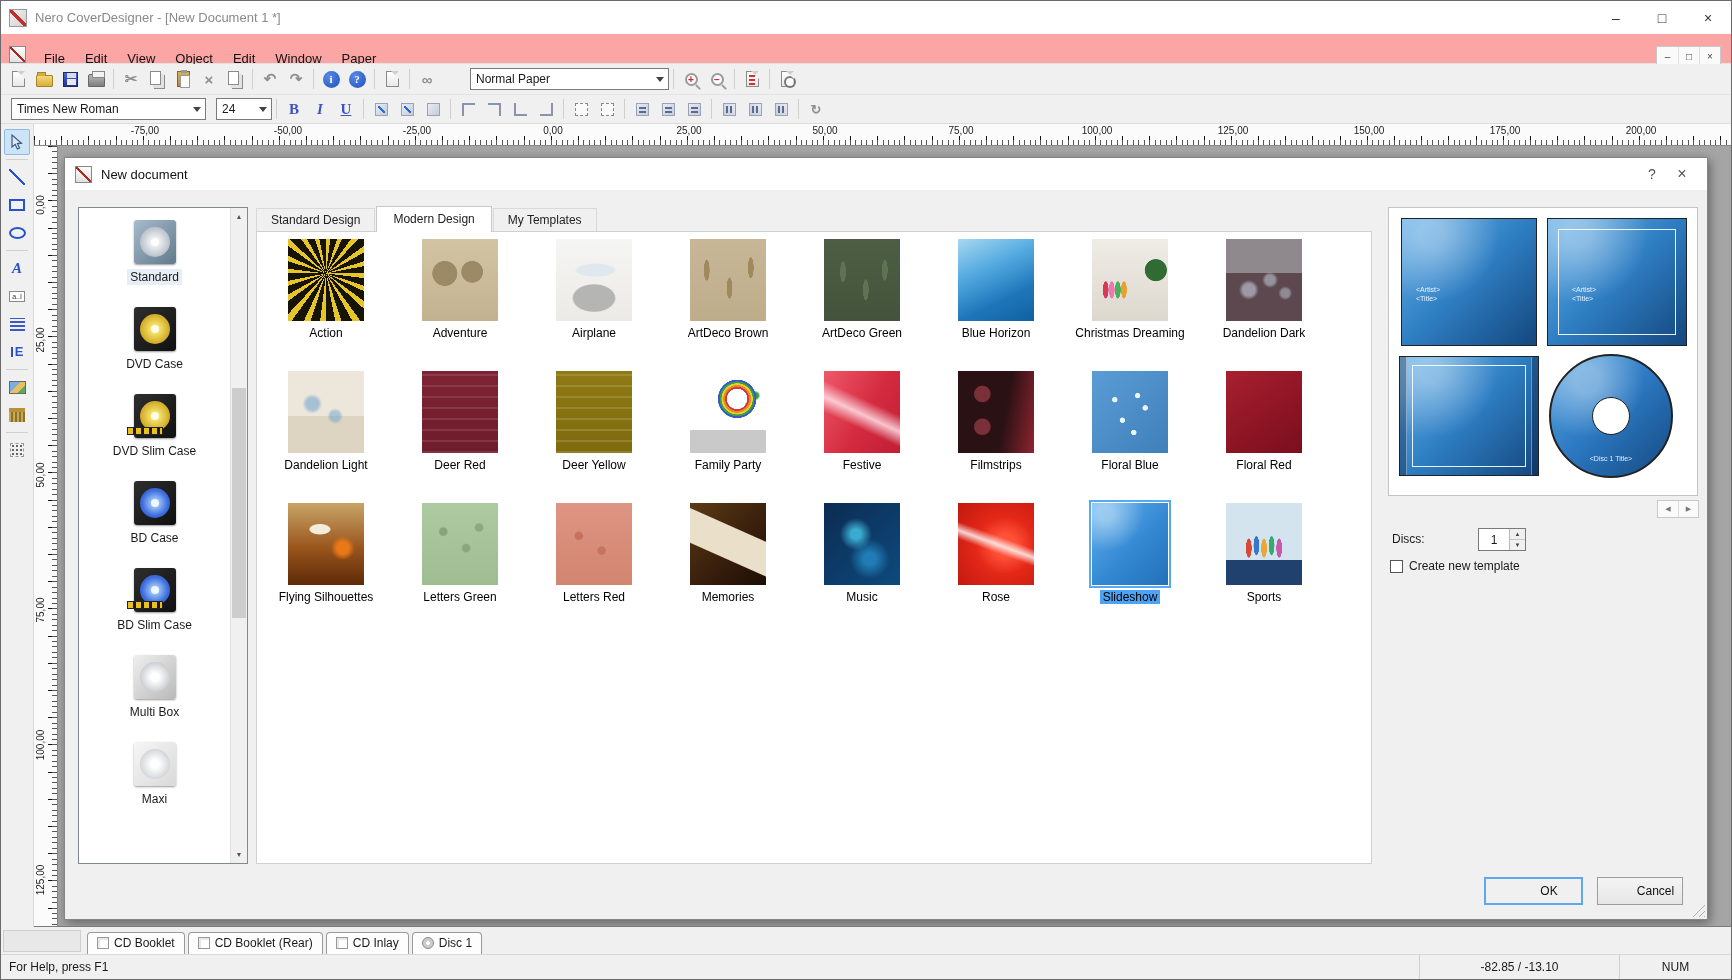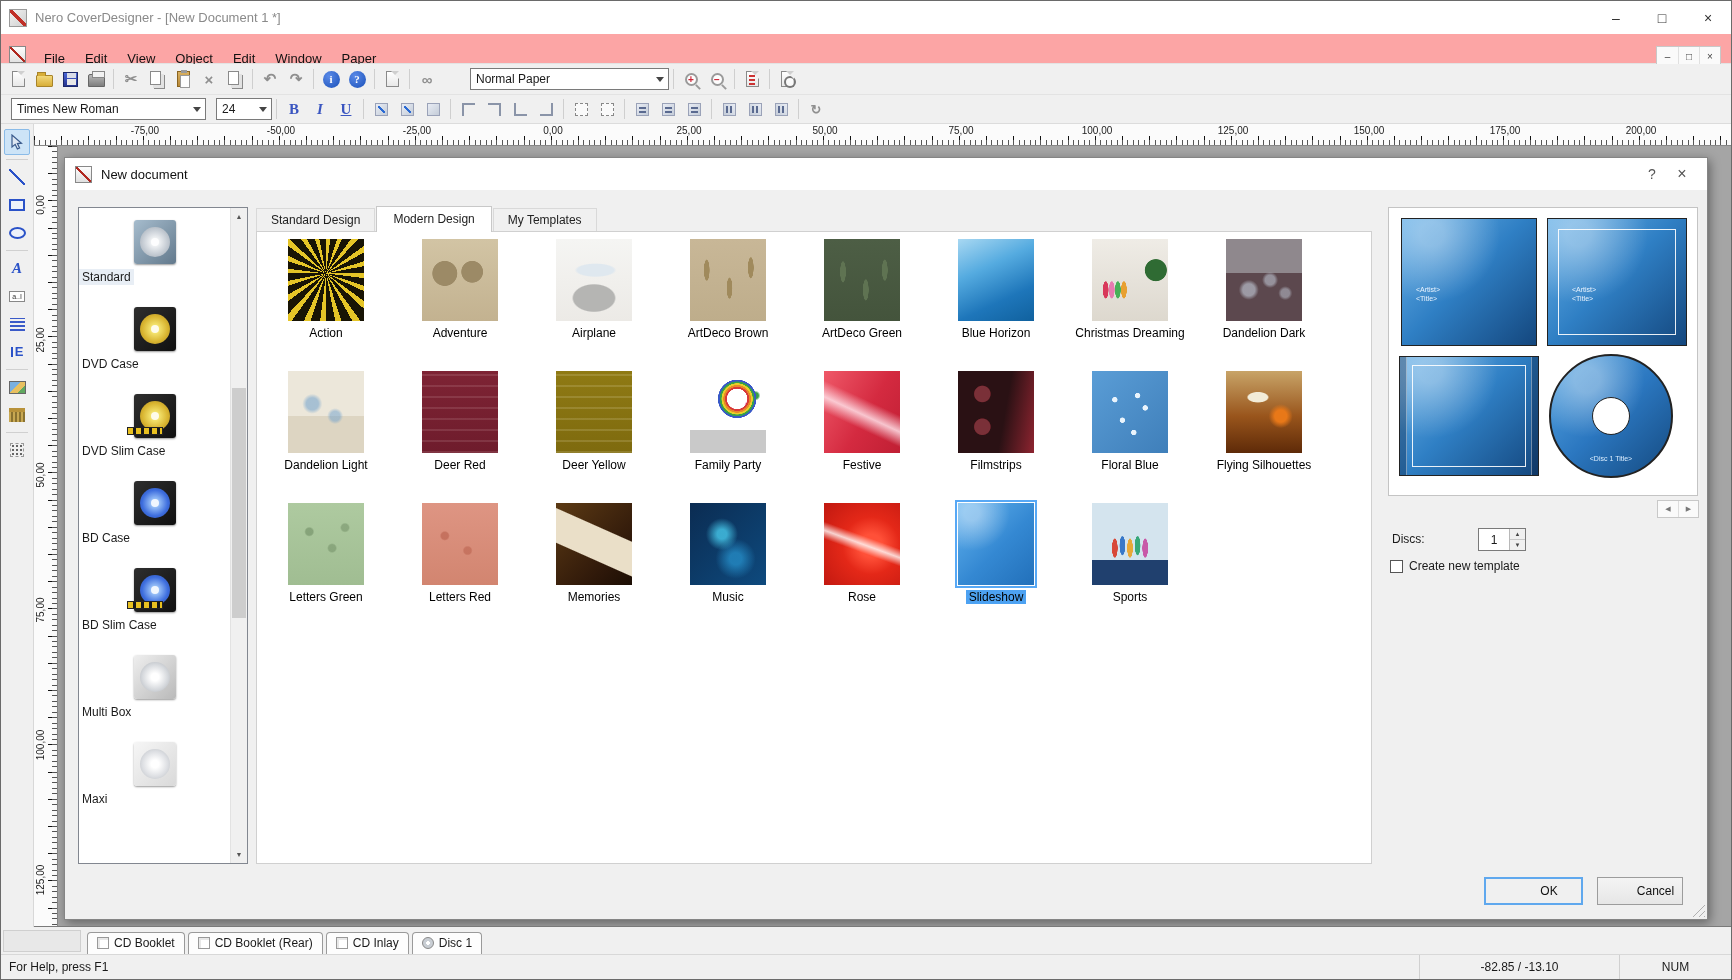--- a/index.html
+++ b/index.html
@@ -95,21 +95,21 @@
   .dlg-title { position:absolute; left:0; top:0; right:0; height:32px; background:#fff; display:flex; align-items:center; padding:0 10px; }
   .dlg-icon { width:17px; height:17px; border:1px solid #888; margin-right:9px; background:linear-gradient(45deg,transparent 44%,#b02820 44% 56%,transparent 56%),linear-gradient(#fdfdfd,#e0e0e0); }
   .dlg-title-text { font-size:13px; color:#111; flex:1; }
   .dlg-help,.dlg-close { width:30px; text-align:center; font-size:14px; color:#555; }
   .dlg-close { font-size:16px; }
   .dialog::after { content:""; position:absolute; right:2px; bottom:2px; width:14px; height:14px;
     background:repeating-linear-gradient(135deg,transparent 0 3px,#b0b0b0 3px 4px); clip-path:polygon(100% 0,100% 100%,0 100%); }
 
   .doc-list { position:absolute; left:13px; top:49px; width:170px; height:657px; background:#fff; border:1px solid #828790; overflow:hidden; }
   .doc-items { position:absolute; left:0; top:0; right:17px; }
-  .dtitem { padding:12px 0 10px; }
+  .dtitem { padding:12px 0 10px; text-align:center; }
   .dt-case { width:42px; height:44px; margin:0 auto; border-radius:3px; position:relative; box-shadow:0 1px 2px rgba(0,0,0,.4); }
   .dt-disc { position:absolute; left:6px; top:7px; width:30px; height:30px; border-radius:50%; }
   .dt-disc::after { content:""; position:absolute; left:11px; top:11px; width:8px; height:8px; border-radius:50%; background:rgba(255,255,255,.85); }
   .dt-slim { display:none; position:absolute; left:-7px; bottom:3px; width:36px; height:8px; border:1px solid #222; background:repeating-linear-gradient(90deg,#e8c020 0 5px,#181818 5px 8px); }
   .dt-label { display:inline-block; margin-top:5px; font-size:12px; padding:1px 3px; }
   .dtitem.sel .dt-label { background:#e8eef5; }
   .list-scroll { position:absolute; right:0; top:0; bottom:0; width:17px; background:#f0f0f0; border-left:1px solid #e2e2e2; }
   .scroll-btn { height:17px; display:flex; align-items:center; justify-content:center; font-size:7px; color:#555; background:#f0f0f0; }
   .scroll-btn.down { position:absolute; bottom:0; left:0; right:0; }
   .scroll-thumb { position:absolute; left:1px; right:1px; top:180px; height:230px; background:#cdcdcd; }
@@ -395,21 +395,21 @@
         </div>
       <div class="dock-sep"></div>
       <div class="dock-btn">
           <span class="d-dots"></span>
         </div>
     </div>
 
     <div class="canvas-col">
       <div class="hruler">
           <span class="hruler-label" style="left: 81px; text-align: center;">-75,00</span>
-          <span class="hruler-label" style="left: 217px;">-50,00</span>
+          <span class="hruler-label" style="left: 224px;">-50,00</span>
           <span class="hruler-label" style="left: 353px;">-25,00</span>
           <span class="hruler-label" style="left: 489px;">0,00</span>
           <span class="hruler-label" style="left: 625px;">25,00</span>
           <span class="hruler-label" style="left: 761px;">50,00</span>
           <span class="hruler-label" style="left: 897px;">75,00</span>
           <span class="hruler-label" style="left: 1033px;">100,00</span>
           <span class="hruler-label" style="left: 1169px;">125,00</span>
           <span class="hruler-label" style="left: 1305px;">150,00</span>
           <span class="hruler-label" style="left: 1441px;">175,00</span>
           <span class="hruler-label" style="left: 1577px;">200,00</span>
@@ -550,20 +550,24 @@
     <div class="thumb" style="background: linear-gradient(25deg, rgba(255, 220, 228, 0) 35%, rgba(255, 225, 232, 0.85) 48%, rgba(255, 220, 228, 0) 62%), linear-gradient(120deg, rgb(239, 88, 104) 0%, rgb(212, 42, 64) 55%, rgb(192, 31, 52) 100%);"></div>
     <span class="tlabel">Festive</span>
   </div>
                 <div class="titem">
     <div class="thumb" style="background: radial-gradient(14px at 32% 28%, rgb(122, 48, 56) 0px, rgb(122, 48, 56) 55%, rgb(82, 24, 30) 60%, rgba(0, 0, 0, 0) 62%), radial-gradient(14px at 32% 68%, rgb(122, 48, 56) 0px, rgb(122, 48, 56) 55%, rgb(82, 24, 30) 60%, rgba(0, 0, 0, 0) 62%), linear-gradient(100deg, rgb(42, 17, 20) 60%, rgb(142, 36, 48) 100%);"></div>
     <span class="tlabel">Filmstrips</span>
   </div>
                 <div class="titem">
     <div class="thumb" style="background: radial-gradient(3px at 60% 30%, rgb(234, 244, 252) 0px, rgb(234, 244, 252) 80%, rgba(0, 0, 0, 0) 100%), radial-gradient(3px at 70% 45%, rgb(234, 244, 252) 0px, rgb(234, 244, 252) 80%, rgba(0, 0, 0, 0) 100%), radial-gradient(3px at 40% 60%, rgb(234, 244, 252) 0px, rgb(234, 244, 252) 80%, rgba(0, 0, 0, 0) 100%), radial-gradient(3px at 30% 35%, rgb(234, 244, 252) 0px, rgb(234, 244, 252) 80%, rgba(0, 0, 0, 0) 100%), radial-gradient(3px at 55% 75%, rgb(234, 244, 252) 0px, rgb(234, 244, 252) 80%, rgba(0, 0, 0, 0) 100%), linear-gradient(135deg, rgb(90, 157, 214), rgb(63, 127, 186));"></div>
     <span class="tlabel">Floral Blue</span>
+  </div>
+                <div class="titem">
+    <div class="thumb" style="background: linear-gradient(145deg, rgb(168, 32, 48) 0%, rgb(140, 20, 36) 60%, rgb(122, 15, 30) 100%);"></div>
+    <span class="tlabel">Floral Red</span>
   </div>
                 <div class="titem">
     <div class="thumb" style="background: radial-gradient(16px 8px at 42% 32%, rgb(242, 236, 216) 0px, rgb(242, 236, 216) 60%, rgba(0, 0, 0, 0) 70%), radial-gradient(12px at 72% 55%, rgb(232, 120, 24) 0px, rgb(232, 120, 24) 50%, rgba(0, 0, 0, 0) 100%), linear-gradient(rgb(200, 164, 104) 0%, rgb(153, 85, 28) 55%, rgb(94, 42, 8) 100%);"></div>
     <span class="tlabel">Flying Silhouettes</span>
   </div>
                 <div class="titem">
     <div class="thumb" style="background: radial-gradient(5px at 28% 35%, rgba(70, 100, 60, 0.35) 0px, rgba(70, 100, 60, 0.35) 70%, rgba(0, 0, 0, 0) 100%), radial-gradient(5px at 58% 55%, rgba(70, 100, 60, 0.3) 0px, rgba(70, 100, 60, 0.3) 70%, rgba(0, 0, 0, 0) 100%), radial-gradient(5px at 75% 30%, rgba(70, 100, 60, 0.3) 0px, rgba(70, 100, 60, 0.3) 70%, rgba(0, 0, 0, 0) 100%), linear-gradient(rgb(174, 202, 160), rgb(160, 189, 146));"></div>
     <span class="tlabel">Letters Green</span>
   </div>
                 <div class="titem">

